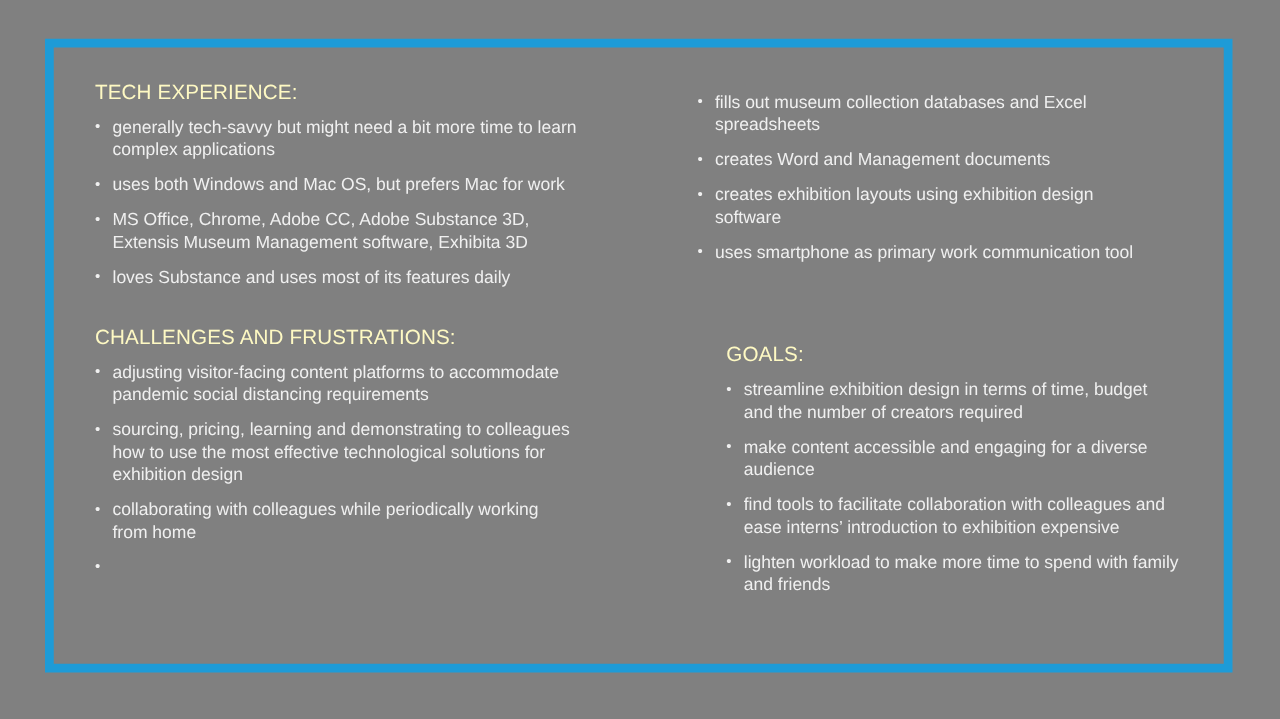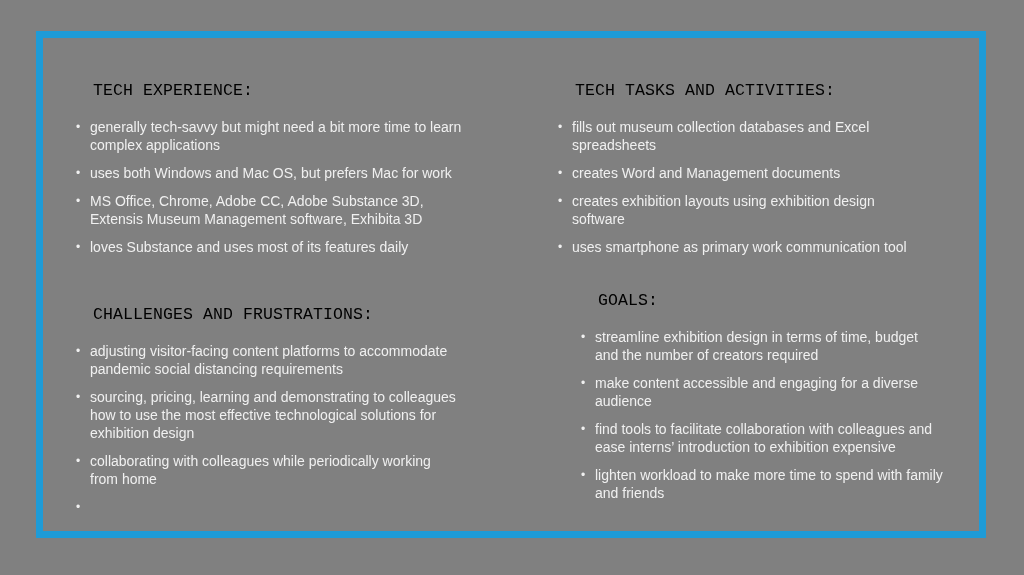--- a/index.html
+++ b/index.html
@@ -21,28 +21,27 @@
       top: 31px;
       width: 936px;
       height: 493px;
       border: 7px solid #1e9bd7;
       box-sizing: content-box;
     }
     .section {
       position: absolute;
     }
     .section h2 {
-      margin: 17px;
+      margin: 0;
       font-weight: normal;
       font-size: 16.5px;
       letter-spacing: 0.1px;
       line-height: 20px;
-      color: #000000;
+      color: #fef9c3;
       white-space: nowrap;
-      font-family: Liberation Mono, monospace;
     }
     .section ul {
       list-style: none;
       margin: 0;
       padding: 0;
       margin-top: 8px;
     }
     .section li {
       position: relative;
       padding-left: 14px;
@@ -54,42 +53,41 @@
     }
     .section li .bullet {
       position: absolute;
       left: 0;
       top: 0;
       font-size: 12px;
       line-height: 18px;
     }
     #sec-tech-exp { left: 76px; top: 64px; width: 440px; }
     #sec-tech-tasks { left: 558px; top: 64px; width: 410px; }
-    #sec-challenges { left: 76px; top: 288px; width: 440px; }
+    #sec-challenges { left: 76px; top: 260px; width: 440px; }
     #sec-goals { left: 581px; top: 274px; width: 420px; }
   </style>
 </head>
 <body>
 
 <div class="frame"></div>
 
 <div class="section" id="sec-tech-exp">
   <h2>TECH EXPERIENCE:</h2>
   <ul>
     <li><span class="bullet">•</span><span>generally tech-savvy but might need a bit more time to learn
 complex applications</span></li>
     <li><span class="bullet">•</span><span>uses both Windows and Mac OS, but prefers Mac for work</span></li>
     <li><span class="bullet">•</span><span>MS Office, Chrome, Adobe CC, Adobe Substance 3D,
 Extensis Museum Management software, Exhibita 3D</span></li>
     <li><span class="bullet">•</span><span>loves Substance and uses most of its features daily</span></li>
   </ul>
 </div>
 
 <div class="section" id="sec-tech-tasks">
-  <h2>TECH TASKS AND ACTIVITIES:</h2>
   <ul>
     <li><span class="bullet">•</span><span>fills out museum collection databases and Excel
 spreadsheets</span></li>
     <li><span class="bullet">•</span><span>creates Word and Management documents</span></li>
     <li><span class="bullet">•</span><span>creates exhibition layouts using exhibition design
 software</span></li>
     <li><span class="bullet">•</span><span>uses smartphone as primary work communication tool</span></li>
   </ul>
 </div>
 

